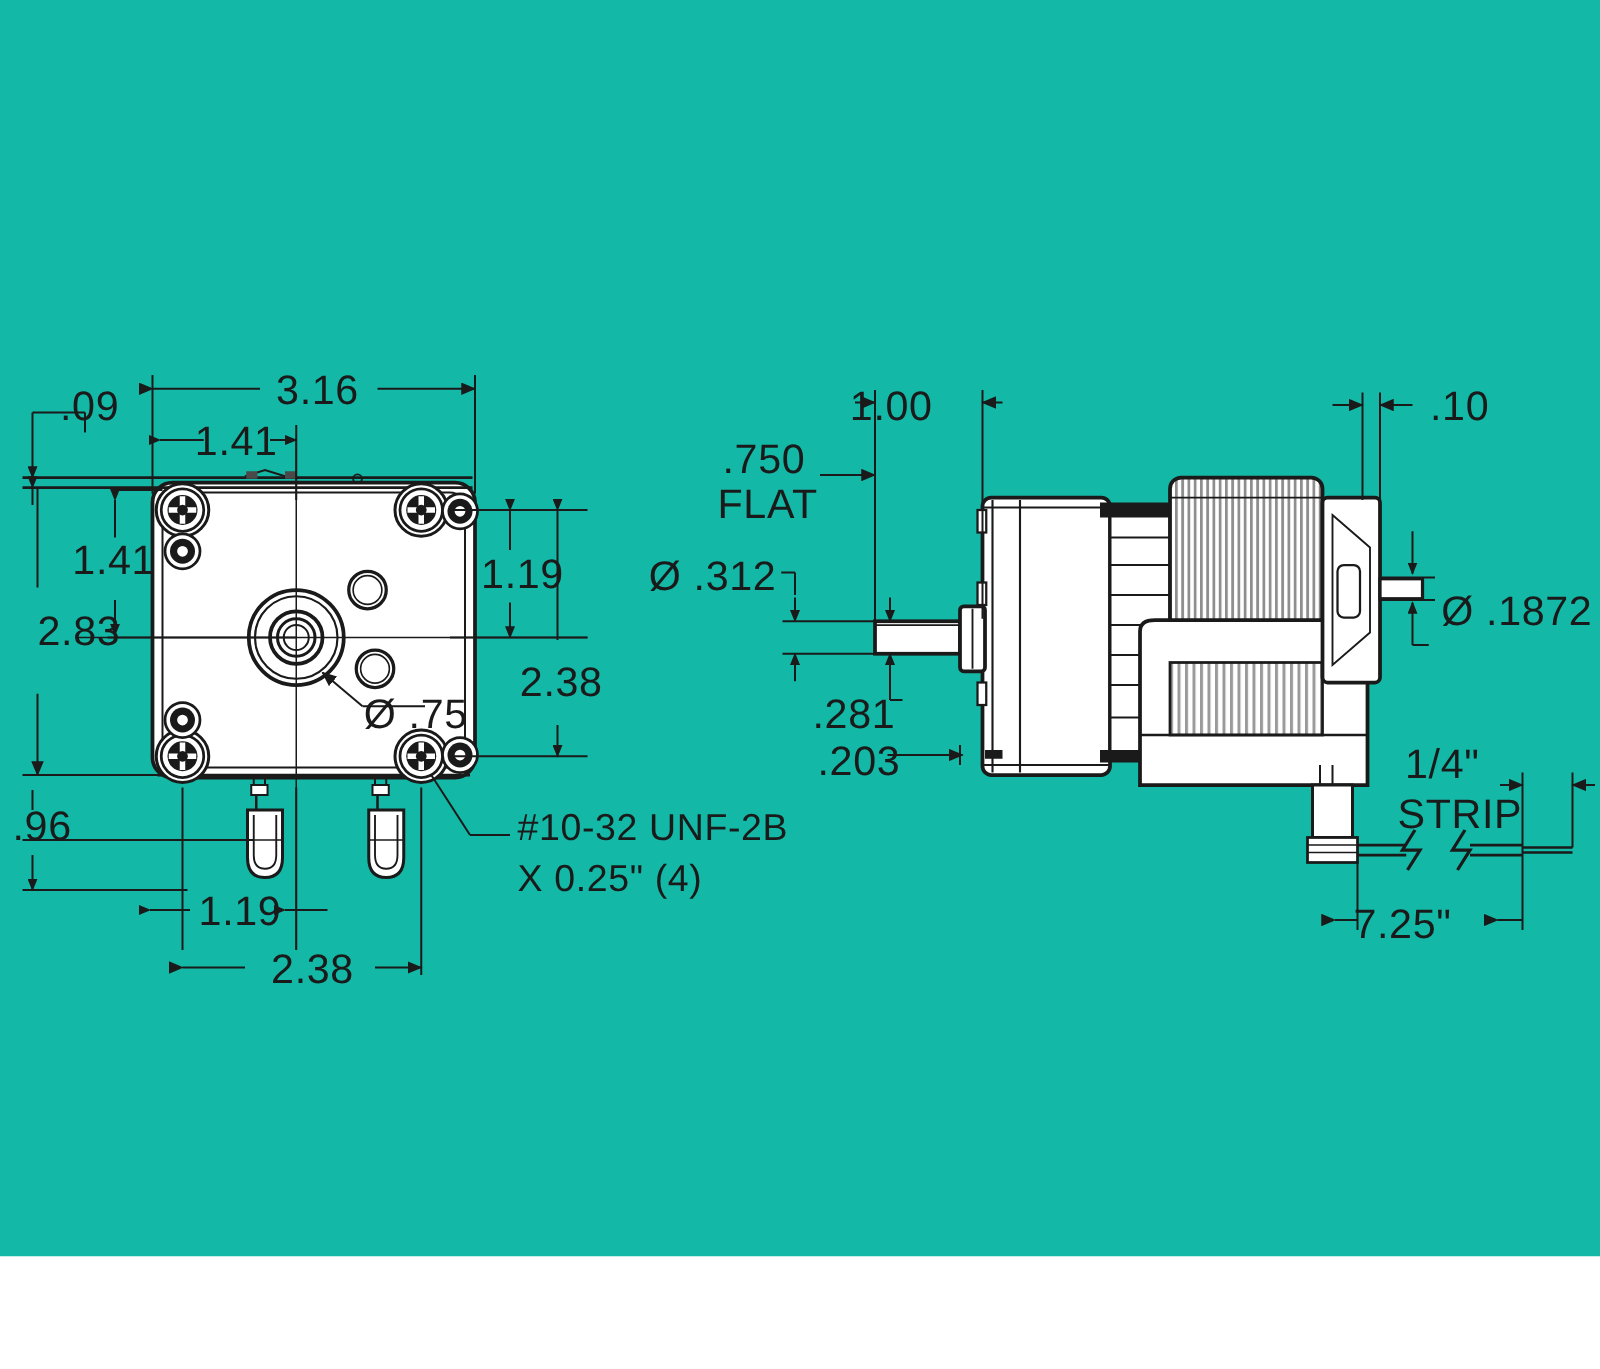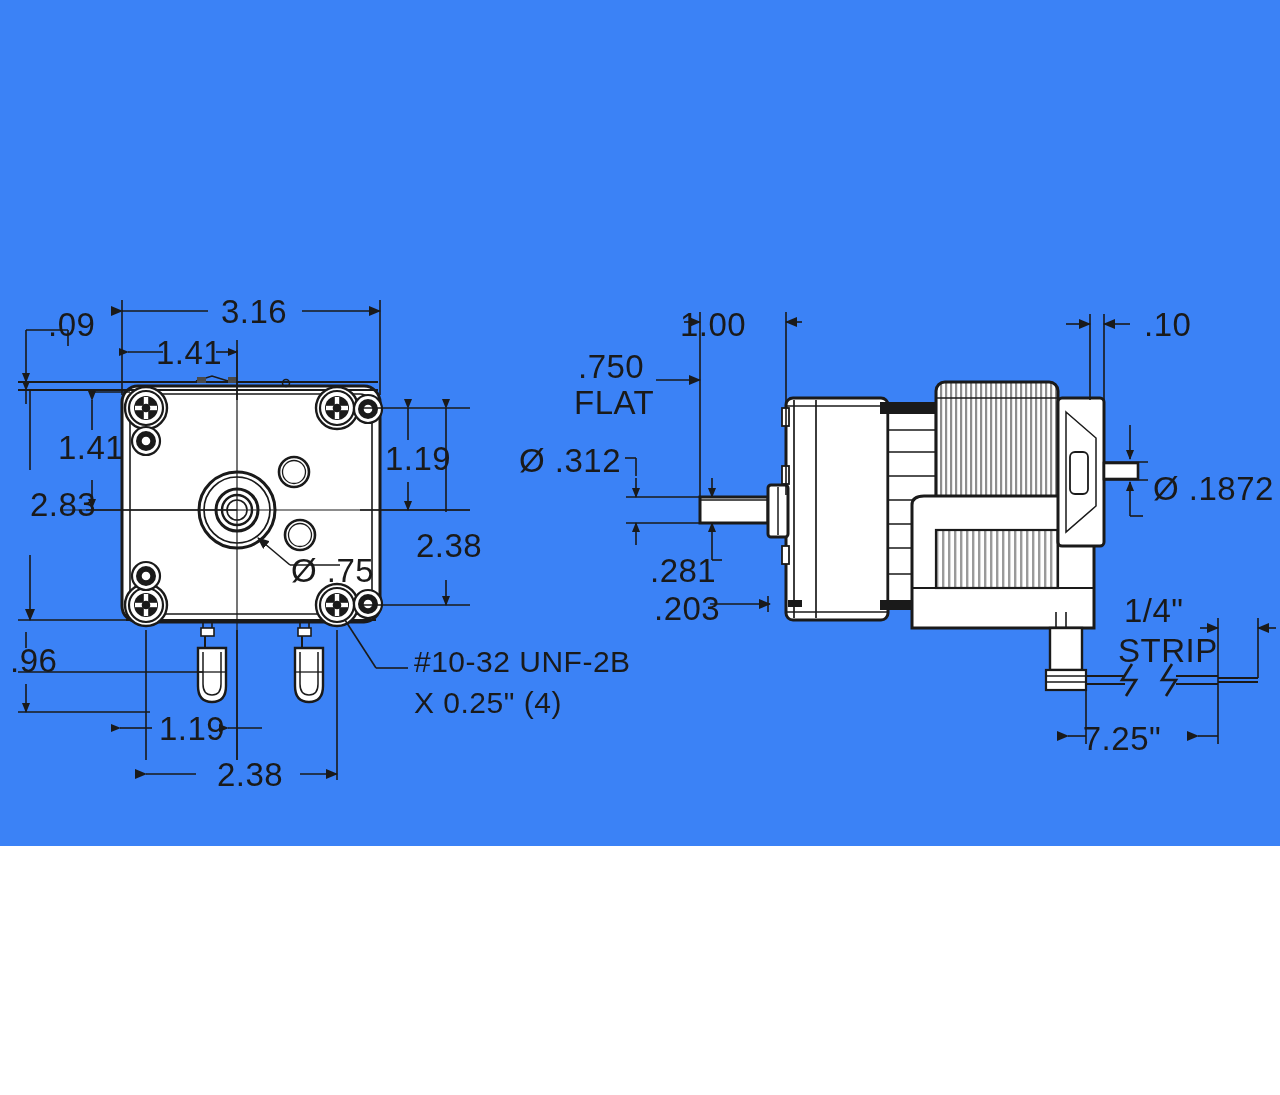--- a/index.html
+++ b/index.html
@@ -3,21 +3,21 @@
 <meta charset="utf-8">
 <title>Gearmotor Dimensional Drawing</title>
 <style>
   html,body{margin:0;padding:0;background:#ffffff;}
   body{
     width:1280px;height:1095px;
     font-family:"Liberation Sans","DejaVu Sans",sans-serif;
     color:#1a1a1a;
     overflow:hidden;
   }
-  #sheet{position:relative;width:1280px;height:846px;background:#3b82f6;}
+  #sheet{position:relative;width:1280px;height:1005px;background:#14b8a6;}
   #sheet svg{position:absolute;top:0;left:0;}
   text{font-family:"Liberation Sans","DejaVu Sans",sans-serif;fill:#1a1a1a;}
   .dimtext{font-size:33px;letter-spacing:0.5px;}
   .notetext{font-size:30px;letter-spacing:0.5px;}
 </style>
 </head>
 <body>
 
 <div id="sheet">
 

